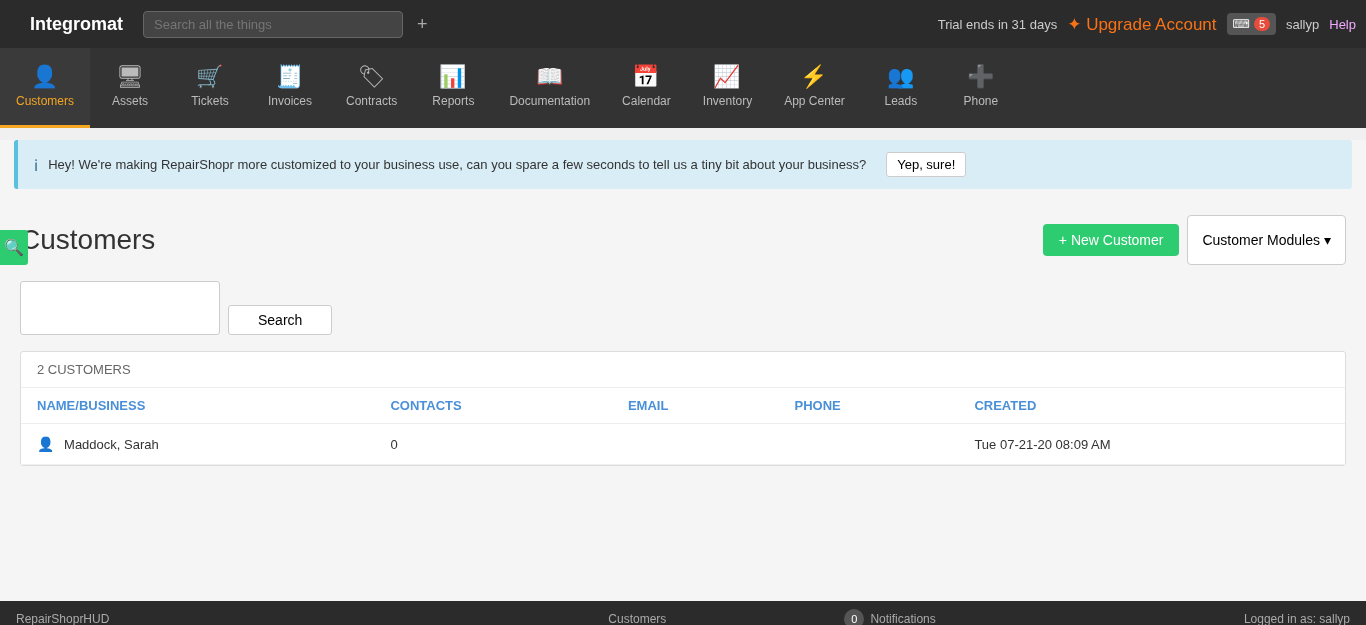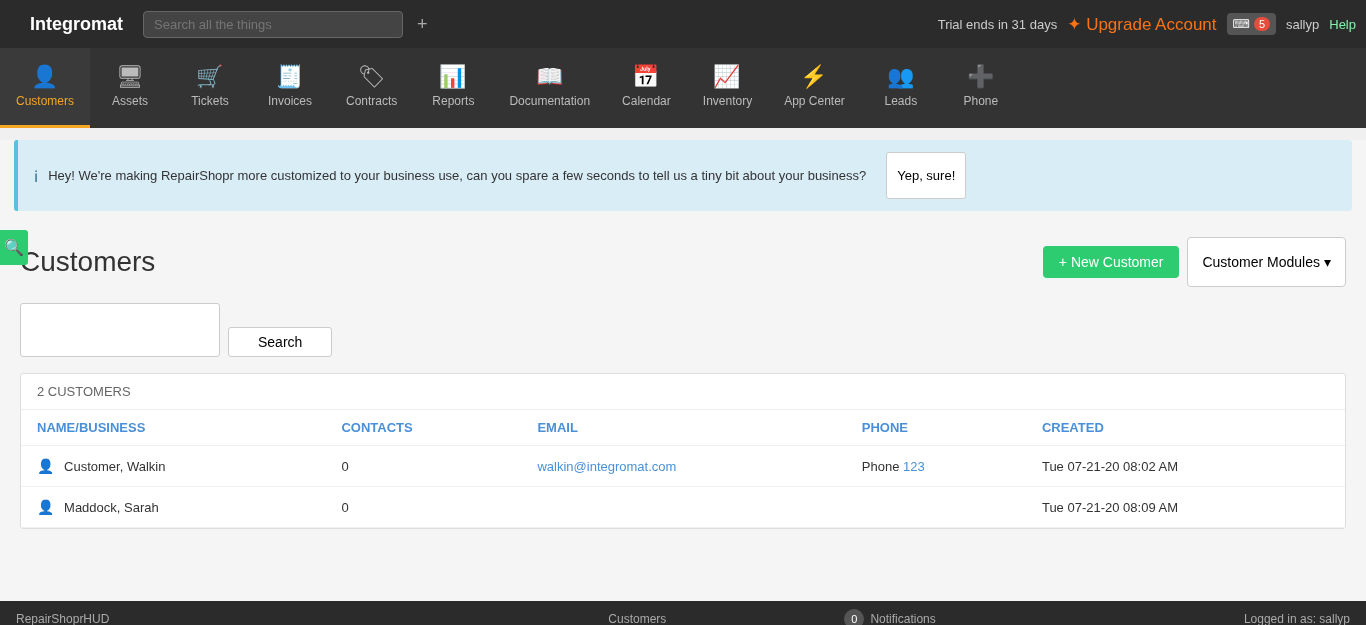--- a/index.html
+++ b/index.html
@@ -64,21 +64,21 @@
       padding: 1px 5px;
       font-size: 11px;
     }
     .top-bar-user {
       color: #ccc;
       font-size: 13px;
       cursor: pointer;
       white-space: nowrap;
     }
     .top-bar-help {
-      color: #86efac;
+      color: #f0abfc;
       font-size: 13px;
       cursor: pointer;
     }
 
     
     .nav-bar {
       background: #333;
       display: flex;
       align-items: stretch;
       height: 80px;
@@ -122,21 +122,21 @@
       gap: 10px;
       border-radius: 3px;
       font-size: 13px;
       color: #333;
     }
     .info-banner .info-icon { color: #31708f; font-size: 16px; }
     .info-banner .banner-btn {
       background: #fff;
       border: 1px solid #ccc;
       border-radius: 3px;
-      padding: 15px 10px;
+      padding: 4px 10px;
       cursor: pointer;
       font-size: 13px;
       white-space: nowrap;
       margin-left: 10px;
     }
 
     
     .search-side-btn {
       position: fixed;
       left: 0;
@@ -389,34 +389,20 @@
           <tr>
             <th>NAME/BUSINESS</th>
             <th>CONTACTS</th>
             <th>EMAIL</th>
             <th>PHONE</th>
             <th>CREATED</th>
           </tr>
         </thead>
         <tbody id="customers-tbody">
 
-        <tr>
-      <td>
-        <span class="customer-icon">👤</span>
-        Customer, Walkin
-      </td>
-      <td>0</td>
-      <td>
-        <a class="email-link" href="mailto:walkin@integromat.com">walkin@integromat.com</a>
-      </td>
-      <td>
-        Phone <a class="phone-link" href="#">123</a>
-      </td>
-      <td>Tue 07-21-20 08:02 AM</td>
-    </tr>
             <tr>
       <td>
         <span class="customer-icon">👤</span>
         Maddock, Sarah
       </td>
       <td>0</td>
       <td>
         
       </td>
       <td>

